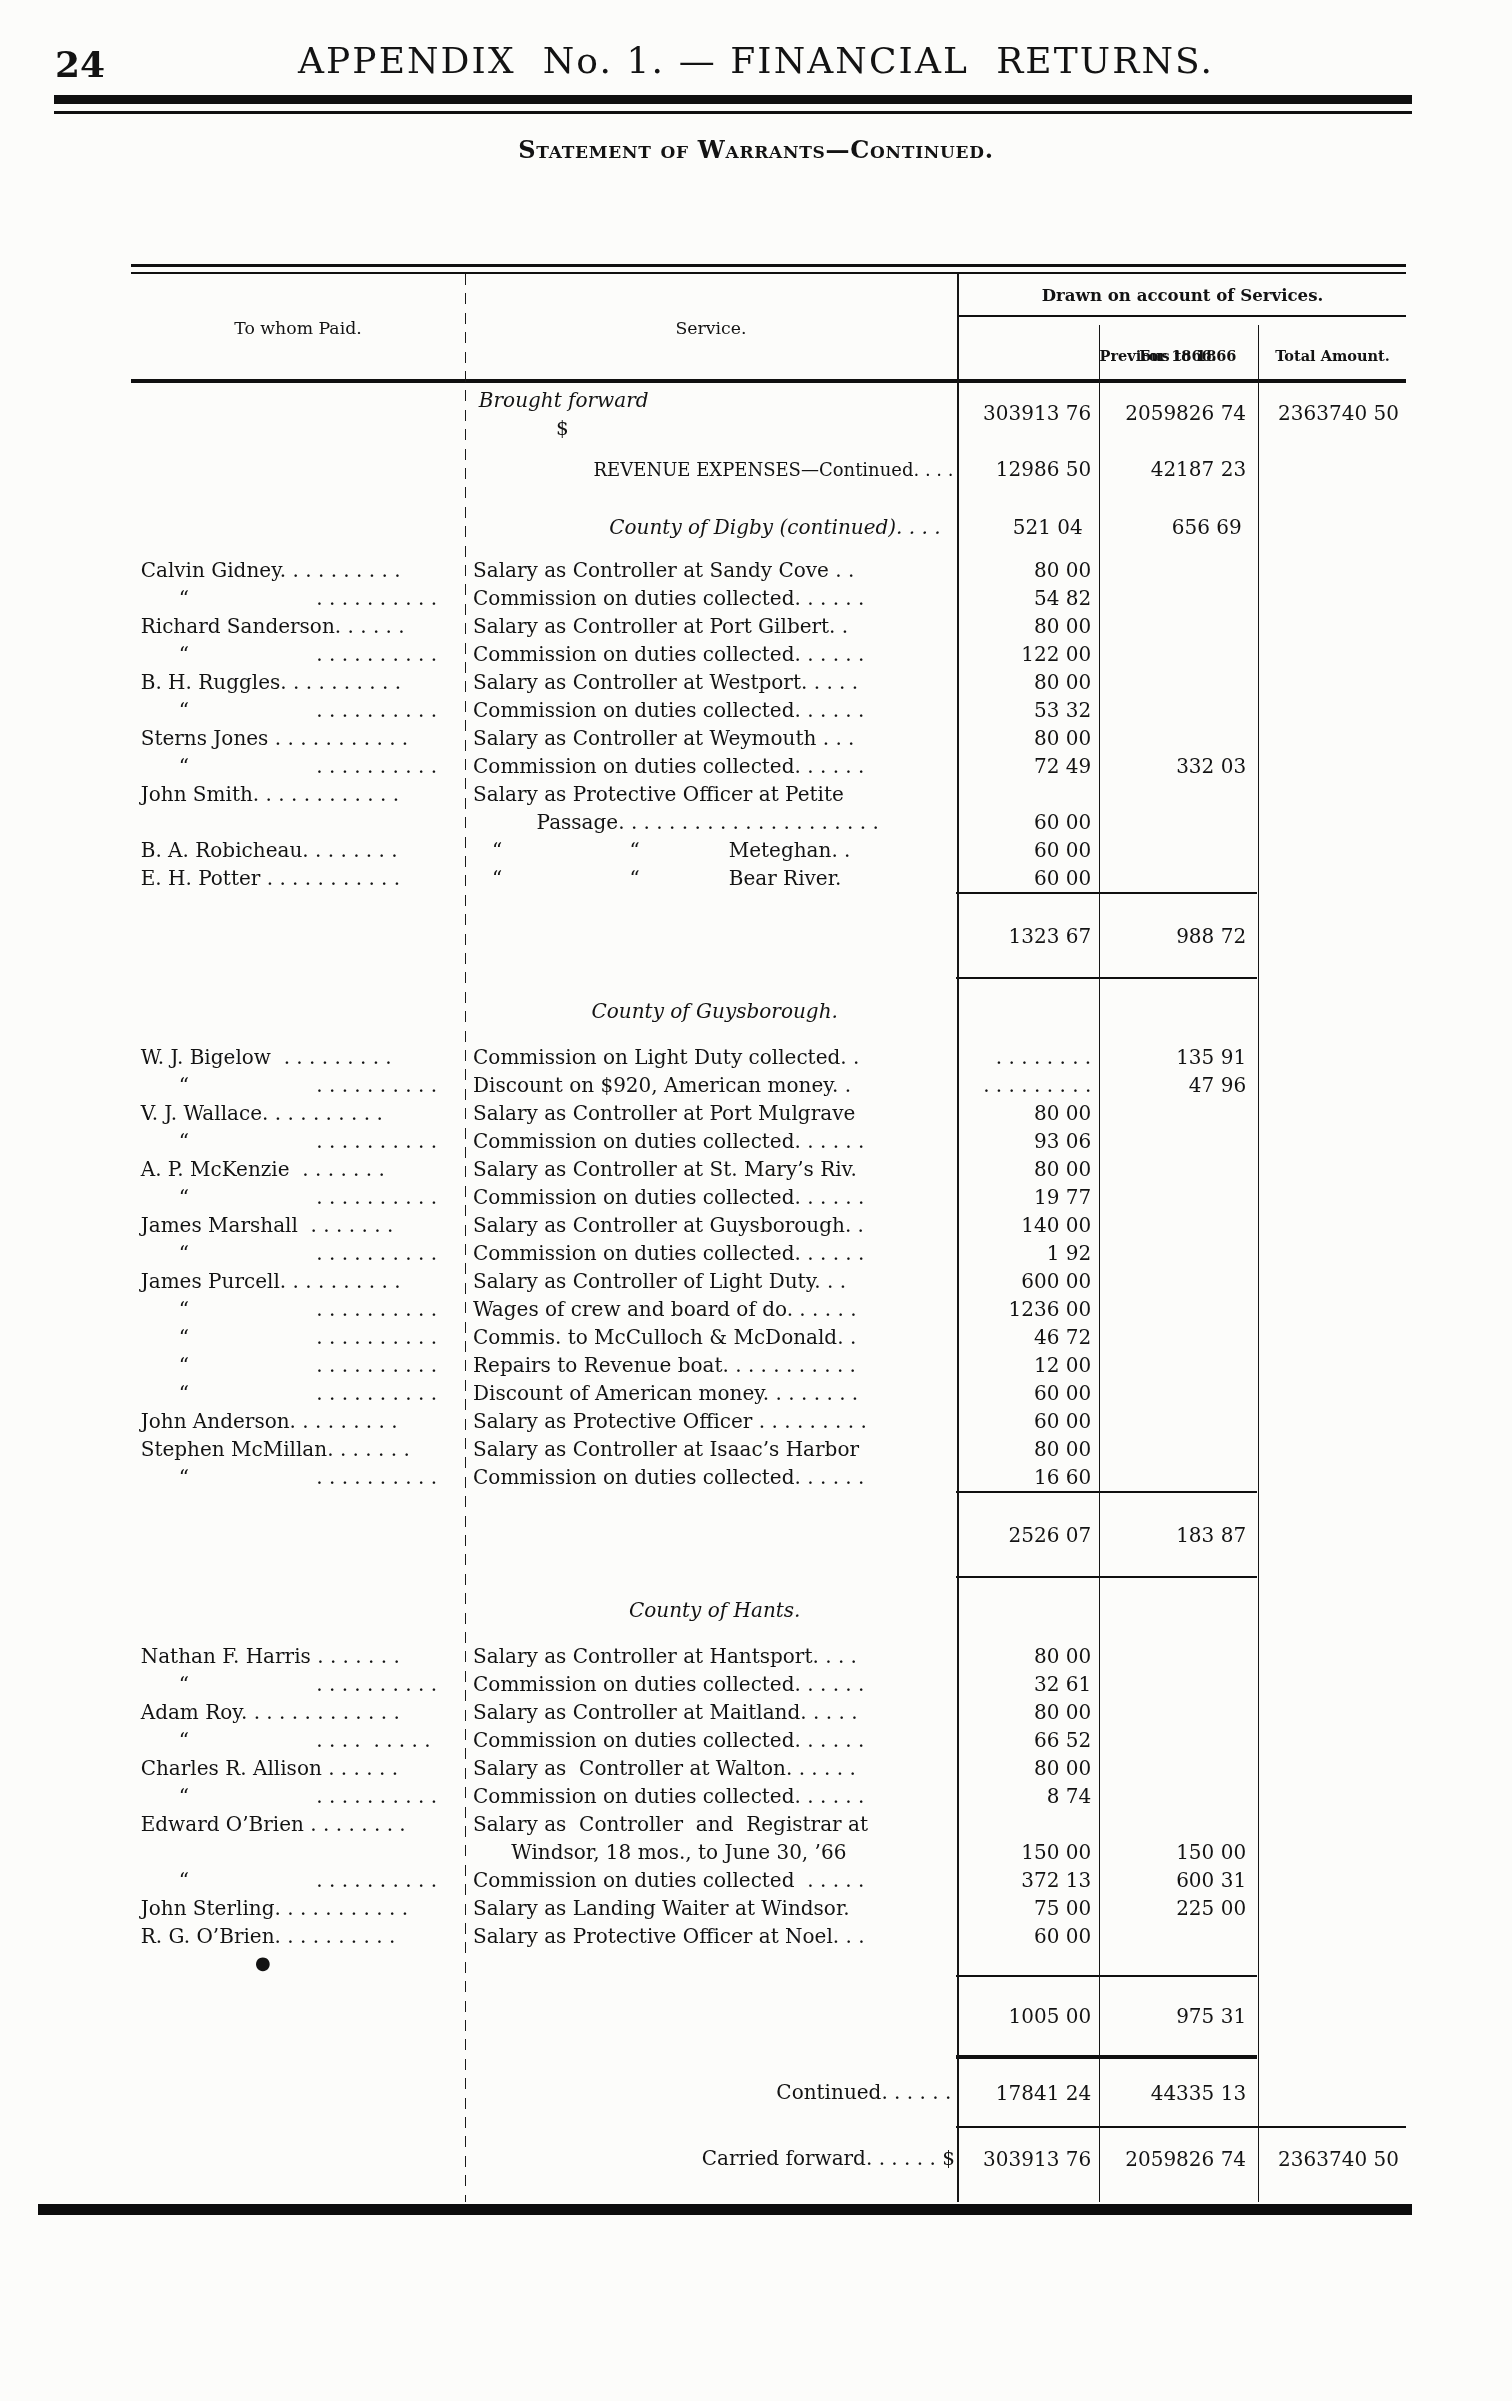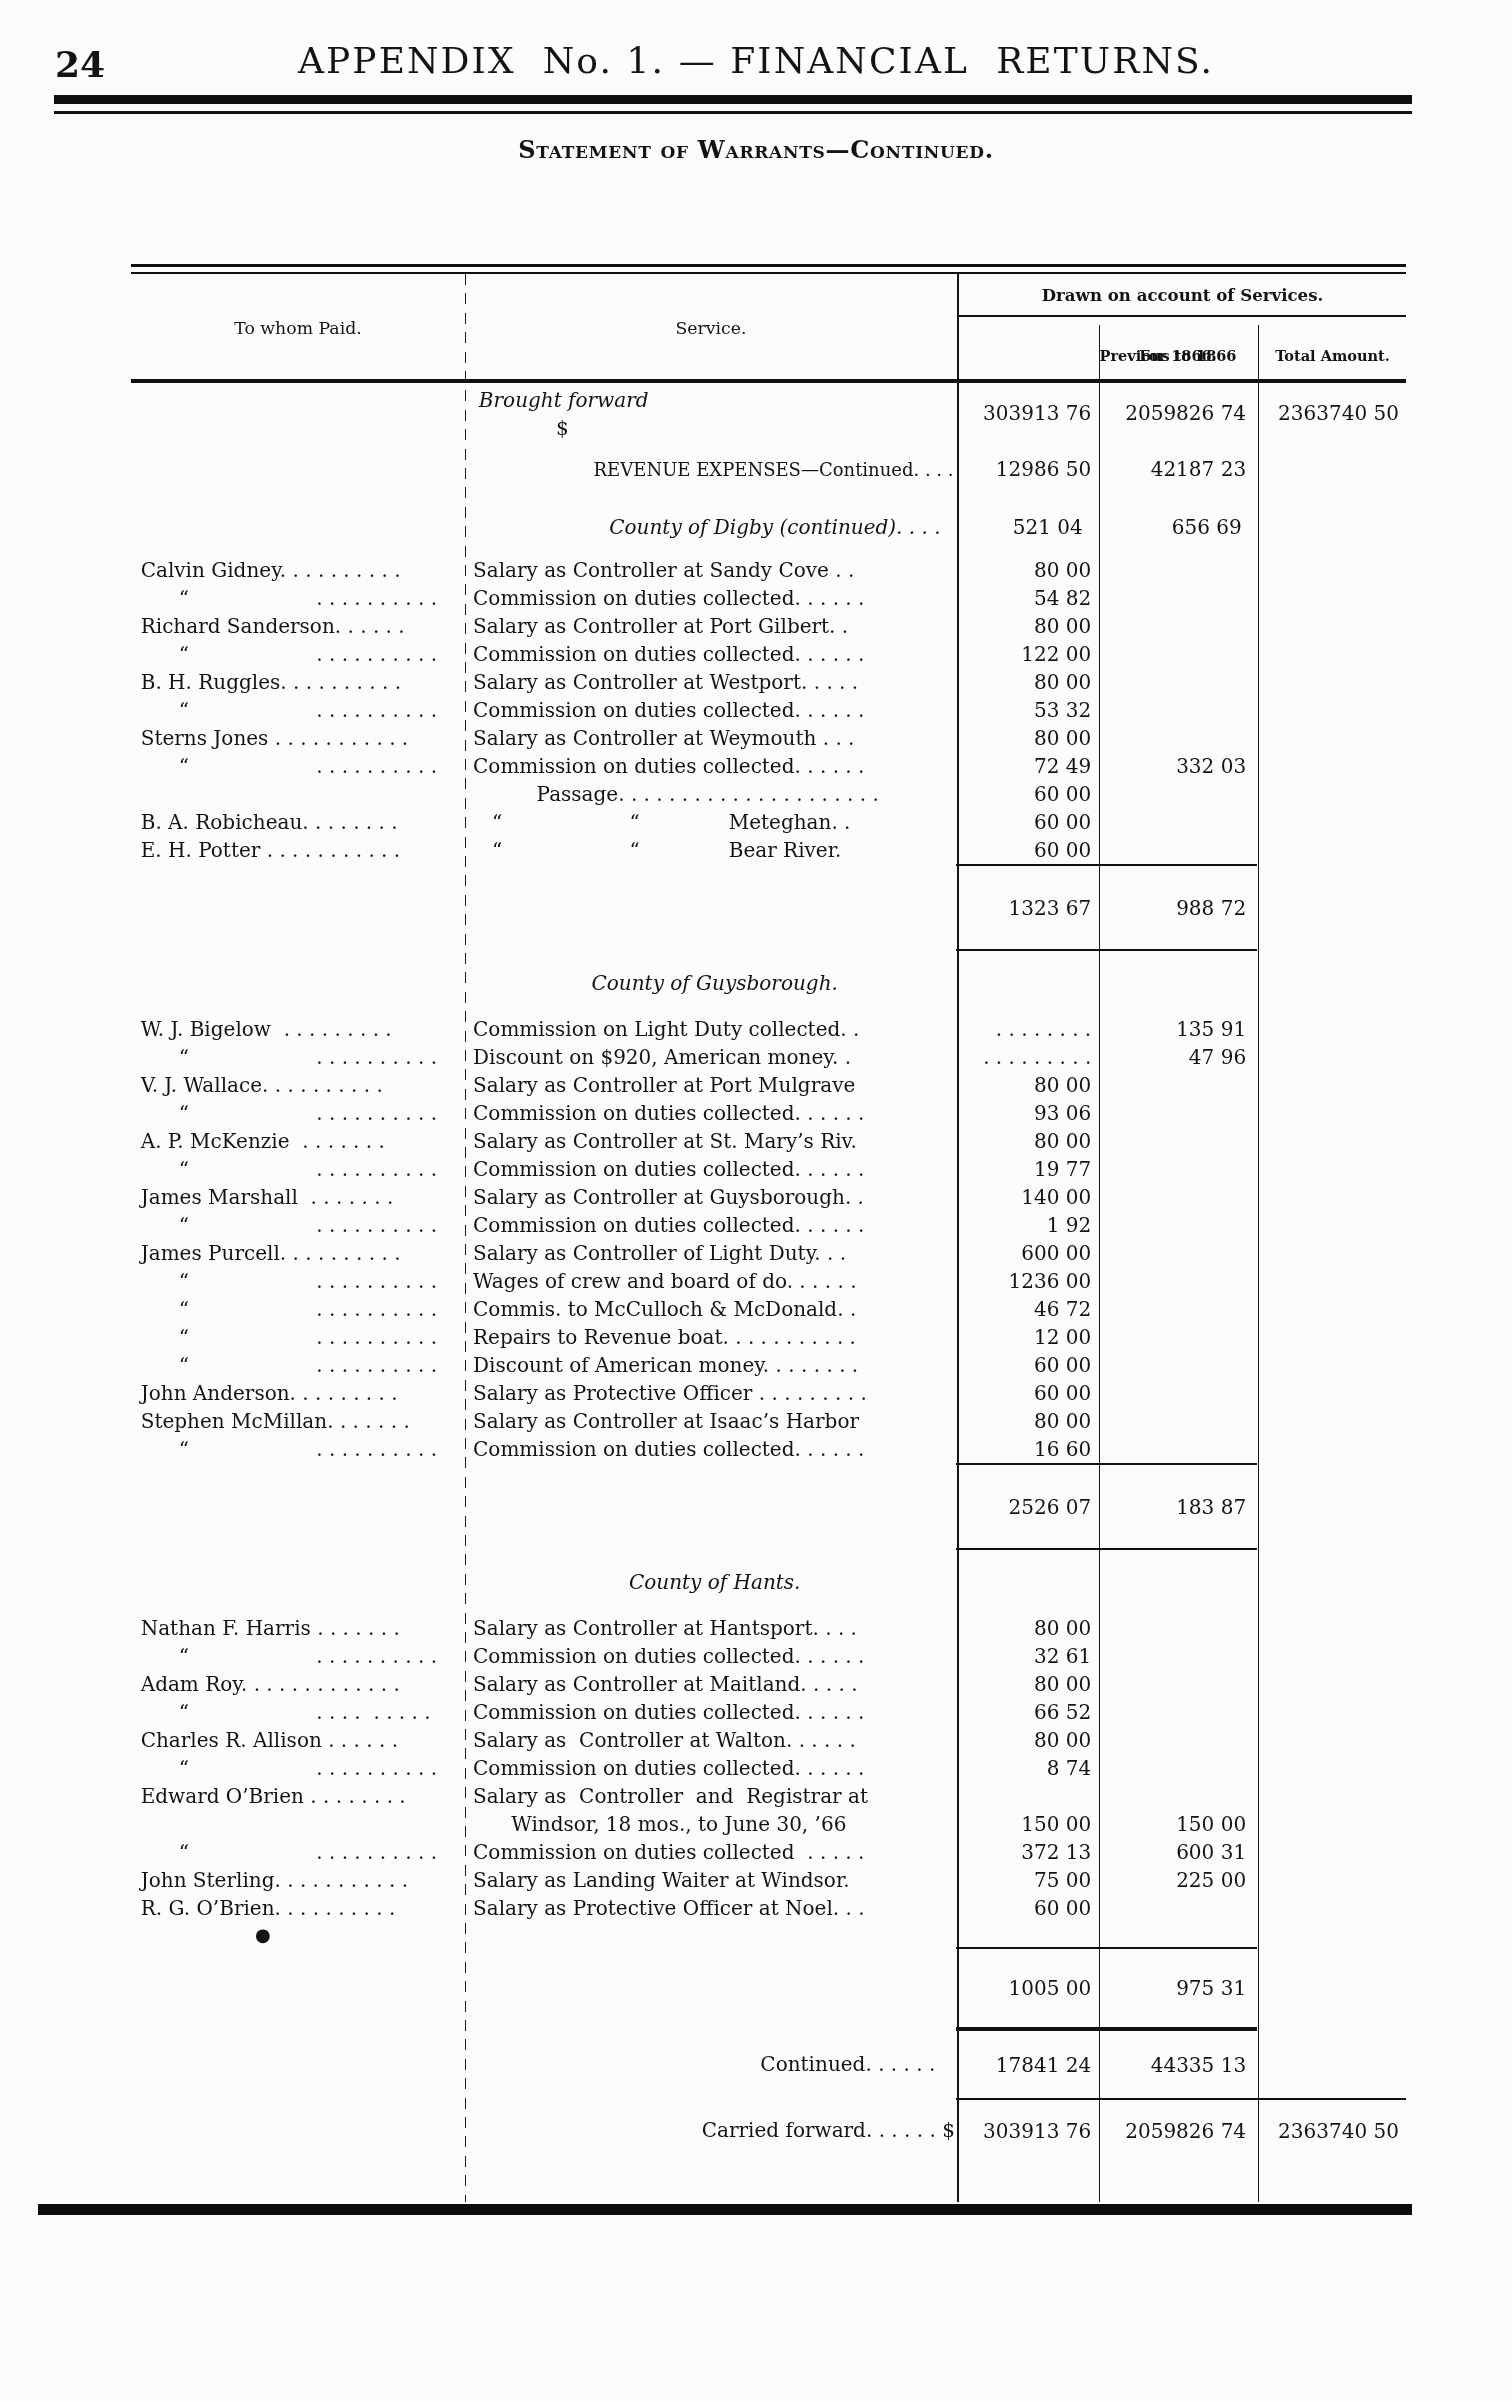--- a/index.html
+++ b/index.html
@@ -70,21 +70,21 @@
   .r-subtotal{height:87px;}
   .r-subtotal .c-prev,.r-subtotal .c-for{
     border-top:2.8px solid #101010;border-bottom:2.8px solid #101010;
     display:flex;align-items:center;justify-content:flex-end;}
   .r-subtotal.last{height:82px;}
 
   .r-artifact{height:25px;line-height:25px;}
   .r-artifact .c-name{padding-left:124px;font-size:18px;}
 
   .r-continued{height:69px;}
-  .r-continued .c-service{text-align:center;display:flex;align-items:center;justify-content:flex-end;padding-right:21px;}
+  .r-continued .c-service{text-align:center;display:flex;align-items:center;justify-content:flex-end;padding-right:5px;}
   .r-continued .c-prev,.r-continued .c-for{border-top:2.8px solid #101010;display:flex;align-items:center;justify-content:flex-end;}
 
   .r-carried{height:64px;}
   .r-carried .c-service{display:flex;align-items:center;justify-content:flex-end;padding-right:1.4px;}
   .r-carried .lbl{font-style:italic;white-space:pre;}
   .r-carried .dollar{white-space:pre;}
   .r-carried .c-prev,.r-carried .c-for,.r-carried .c-total{border-top:2.8px solid #101010;display:flex;align-items:center;justify-content:flex-end;}
 
   .bottom-rule{position:absolute;left:38px;top:2204px;width:1374px;height:11px;background:#0d0d0d;}
 </style>
@@ -187,20 +187,27 @@
           <div class="c c-total"></div>
         </div>
         <div class="row r-entry">
           <div class="c c-name">      “                    . . . . . . . . . .</div>
           <div class="c c-service"><span class="lbl">Commission on duties collected. . . . . .</span><span class="lbl2"></span><span class="leader"></span><span class="dollar"></span></div>
           <div class="c c-prev">72 49</div>
           <div class="c c-for">332 03</div>
           <div class="c c-total"></div>
         </div>
         <div class="row r-entry">
+          <div class="c c-name">John Smith. . . . . . . . . . . .</div>
+          <div class="c c-service"><span class="lbl">Salary as Protective Officer at Petite</span><span class="lbl2"></span><span class="leader"></span><span class="dollar"></span></div>
+          <div class="c c-prev"></div>
+          <div class="c c-for"></div>
+          <div class="c c-total"></div>
+        </div>
+        <div class="row r-entry">
           <div class="c c-name"></div>
           <div class="c c-service"><span class="lbl">          Passage. . . . . . . . . . . . . . . . . . . . .</span><span class="lbl2"></span><span class="leader"></span><span class="dollar"></span></div>
           <div class="c c-prev">60 00</div>
           <div class="c c-for"></div>
           <div class="c c-total"></div>
         </div>
         <div class="row r-entry">
           <div class="c c-name">B. A. Robicheau. . . . . . . .</div>
           <div class="c c-service"><span class="lbl">   “                    “              Meteghan. .</span><span class="lbl2"></span><span class="leader"></span><span class="dollar"></span></div>
           <div class="c c-prev">60 00</div>

